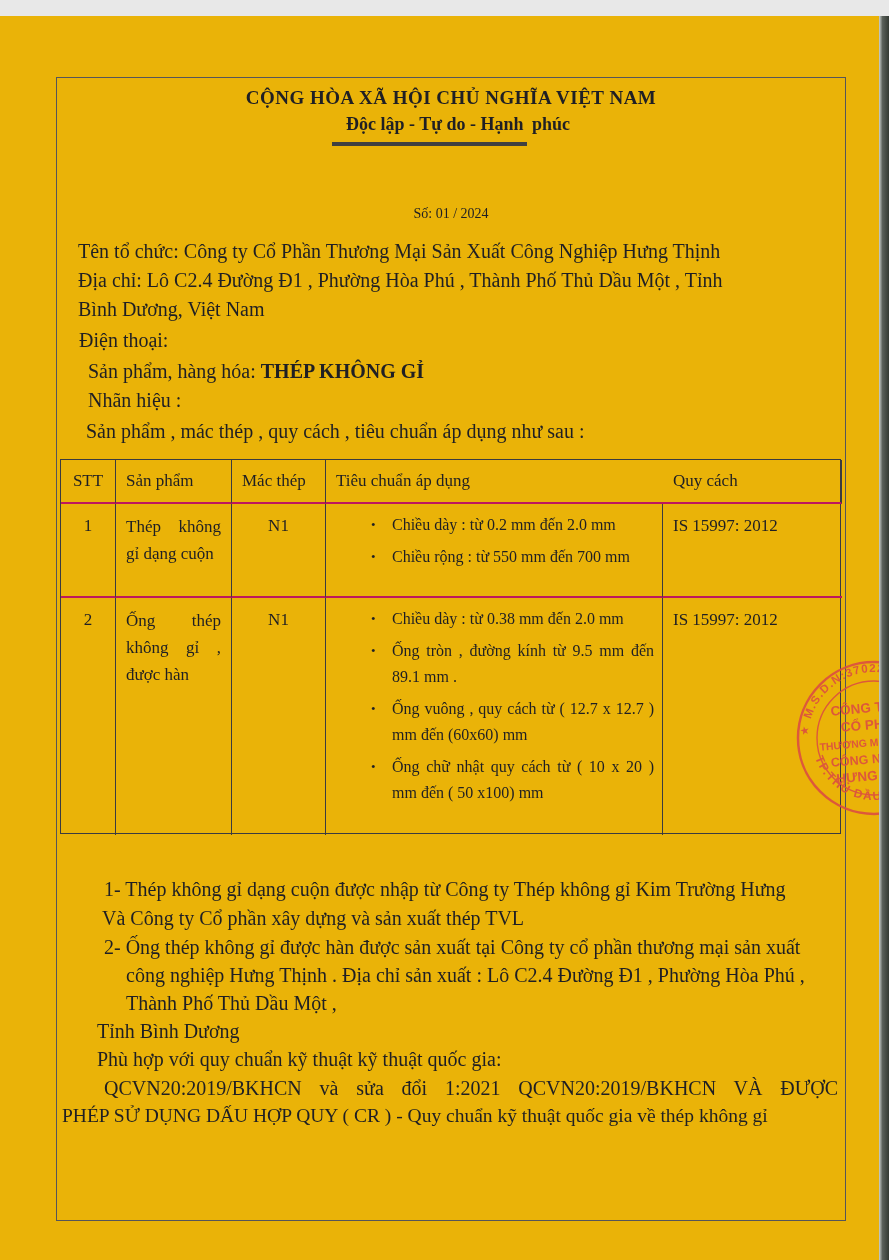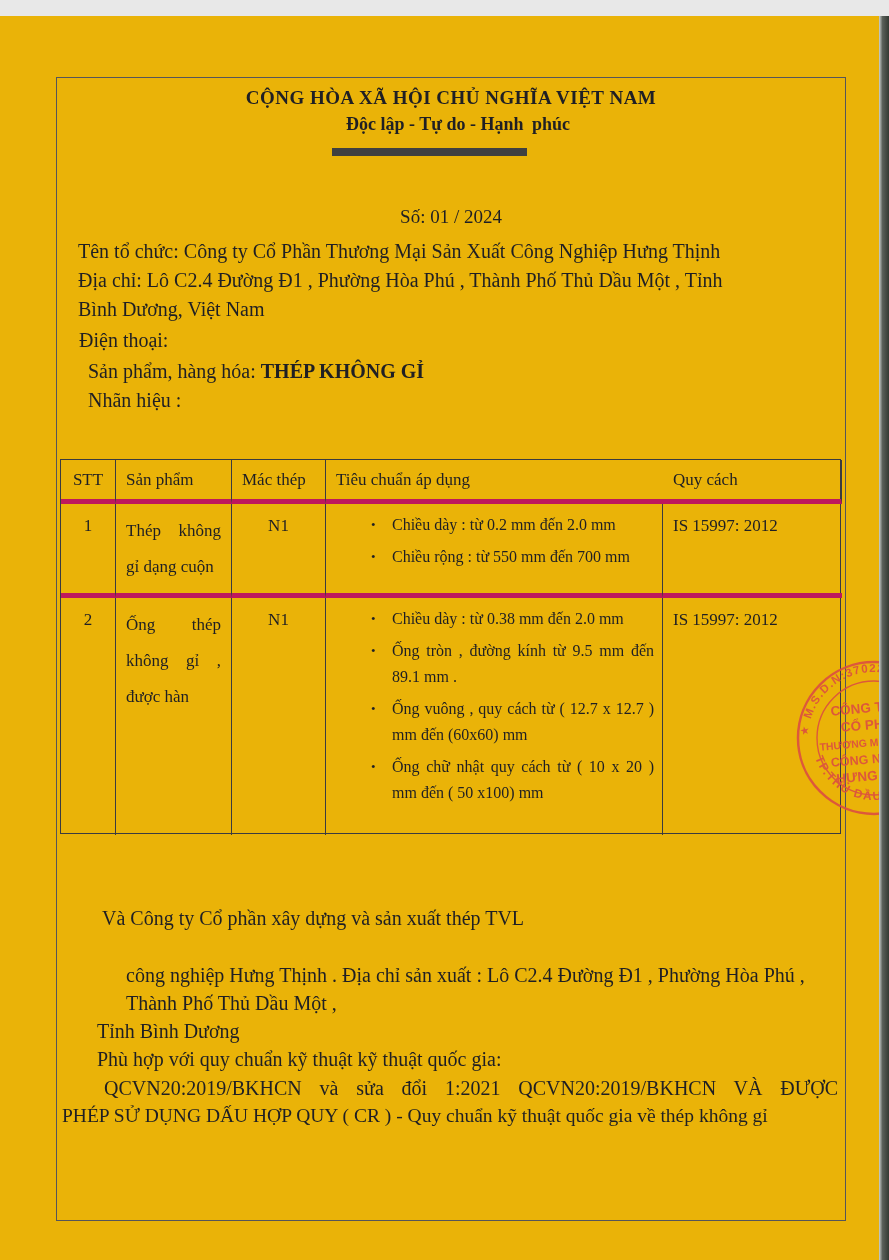--- a/index.html
+++ b/index.html
@@ -7,39 +7,39 @@
     position:relative;width:889px;height:1260px;margin:16px auto;
     background:#eab308;overflow:hidden;
     font-family:"Liberation Serif","DejaVu Serif",serif;color:#1f1f24;
   }
   .abs{position:absolute;}
   
   .doc-border{left:56px;top:61px;width:788px;height:1142px;border:1px solid #55555a;}
   
   .nat-title{left:57px;top:71px;width:788px;text-align:center;font-weight:bold;font-size:19px;letter-spacing:.5px;white-space:nowrap;}
   .motto{left:57px;top:98px;width:788px;text-align:center;font-weight:bold;font-size:18px;white-space:nowrap;}
-  .motto .u{border-bottom:8px solid #404040;padding:0 4px 14px 14px;}
+  .motto .u{border-bottom:4px solid #404040;padding:0 4px 8px 14px;}
   .doc-title{left:57px;top:149px;width:788px;text-align:center;font-weight:bold;font-size:23px;letter-spacing:.5px;white-space:nowrap;}
-  .doc-number{left:57px;top:190px;width:788px;text-align:center;font-size:19px;white-space:nowrap;}
+  .doc-number{left:57px;top:190px;width:788px;text-align:center;font-size:14px;white-space:nowrap;}
   
   .bl{font-size:20px;white-space:nowrap;}
   
   .tbl{
     left:60px;top:443px;width:781px;height:375px;
     display:grid;grid-template-columns:55px 116px 94px 337px 179px;
     grid-template-rows:44px 94px 237px;
     border:1px solid #3b3b40;box-sizing:border-box;font-size:17px;
   }
-  .cell{border-right:1px solid #3b3b40;border-bottom:5px solid #be185d;box-sizing:border-box;overflow:hidden;}
+  .cell{border-right:1px solid #3b3b40;border-bottom:2px solid #be185d;box-sizing:border-box;overflow:hidden;}
   .cell.lastcol{border-right:none;}
   .cell.lastrow{border-bottom:none;}
   .hc{display:flex;align-items:center;padding-left:10px;}
   .hc.center{justify-content:center;padding-left:0;}
   .num{ text-align:center;padding-top:9px;line-height:26px;}
-  .prod{padding:9px 10px 0 10px;line-height:36px;text-align:justify;}
+  .prod{padding:9px 10px 0 10px;line-height:27px;text-align:justify;}
   .grade{text-align:center;padding-top:9px;line-height:26px;}
   .std{padding:9px 0 0 10px;line-height:26px;}
   ul.spec{list-style:none;margin:0;padding:8px 8px 0 45px;font-size:16px;}
   ul.spec li{display:flex;margin-bottom:6px;line-height:26px;}
   ul.spec .dot{width:21px;flex:0 0 21px;font-size:13px;line-height:26px;}
   ul.spec .btxt{flex:1;text-align:justify;}
   
   .note{font-size:20px;white-space:nowrap;}
   .jline{font-size:20px;text-align:justify;text-align-last:justify;white-space:normal;}
   
@@ -62,20 +62,21 @@
   <div class="abs nat-title">CỘNG HÒA XÃ HỘI CHỦ NGHĨA VIỆT NAM</div>
   <div class="abs motto"><span class="u">Độc lập - Tự do - Hạnh</span><span> phúc</span></div>
   <div class="abs doc-number">Số: 01 / 2024</div>
 
   <div class="abs bl" style="left:78px;top:224px;">Tên tổ chức: Công ty Cổ Phần Thương Mại Sản Xuất Công Nghiệp Hưng Thịnh</div>
   <div class="abs bl" style="left:78px;top:253px;font-family:Liberation Serif, serif;">Địa chỉ: Lô C2.4 Đường Đ1 , Phường Hòa Phú , Thành Phố Thủ Dầu Một , Tỉnh</div>
   <div class="abs bl" style="left:78px;top:282px;">Bình Dương, Việt Nam</div>
   <div class="abs bl" style="left:79px;top:313px;">Điện thoại:</div>
   <div class="abs bl" style="left:88px;top:344px;"><span>Sản phẩm, hàng hóa: </span><b>THÉP KHÔNG GỈ</b></div>
   <div class="abs bl" style="left:88px;top:373px;">Nhãn hiệu :</div>
+  <div class="abs bl" style="left:86px;top:404px;">Sản phẩm , mác thép , quy cách , tiêu chuẩn áp dụng như sau :</div>
 
   <div class="abs tbl">
 
     <div class="cell hc center">STT</div>
     <div class="cell hc">Sản phẩm</div>
     <div class="cell hc">Mác thép</div>
     <div class="cell hc lastcol">Tiêu chuẩn áp dụng</div>
     <div class="cell hc">Quy cách</div>
 
     <div class="cell num">1</div>
@@ -114,21 +115,23 @@
           </li>
         <li>
             <span class="dot">•</span>
             <span class="btxt">Ống chữ nhật quy cách từ ( 10 x 20 ) mm đến ( 50 x100) mm</span>
           </li>
       </ul>
     </div>
     <div class="cell std lastcol lastrow">IS 15997: 2012</div>
   </div>
 
+  <div class="abs note" style="left:104px;top:862px;">1- Thép không gỉ dạng cuộn được nhập từ Công ty Thép không gỉ Kim Trường Hưng</div>
   <div class="abs note" style="left:102px;top:891px;">Và Công ty Cổ phần xây dựng và sản xuất thép TVL</div>
+  <div class="abs note" style="left:104px;top:920px;">2- Ống thép không gỉ được hàn được sản xuất tại Công ty cổ phần thương mại sản xuất</div>
   <div class="abs note" style="left:126px;top:948px;">công nghiệp Hưng Thịnh . Địa chỉ sản xuất : Lô C2.4 Đường Đ1 , Phường Hòa Phú ,</div>
   <div class="abs note" style="left:126px;top:976px;">Thành Phố Thủ Dầu Một ,</div>
   <div class="abs note" style="left:97px;top:1004px;">Tỉnh Bình Dương</div>
   <div class="abs note" style="left:97px;top:1032px;">Phù hợp với quy chuẩn kỹ thuật kỹ thuật quốc gia:</div>
   <div class="abs jline" style="left:104px;top:1061px;width:734px;">QCVN20:2019/BKHCN và sửa đổi 1:2021 QCVN20:2019/BKHCN VÀ ĐƯỢC</div>
   <div class="abs note" style="left:62px;top:1089px;font-size:19.5px;">PHÉP SỬ DỤNG DẤU HỢP QUY ( CR ) -  Quy chuẩn kỹ thuật quốc gia về thép không gỉ</div>
 
   <svg class="stamp" width="119" height="178" viewBox="0 0 119 178">
     <g fill="none" stroke="#dc4f41">
       <circle cx="104" cy="86" r="76" stroke-width="2.5"></circle>

